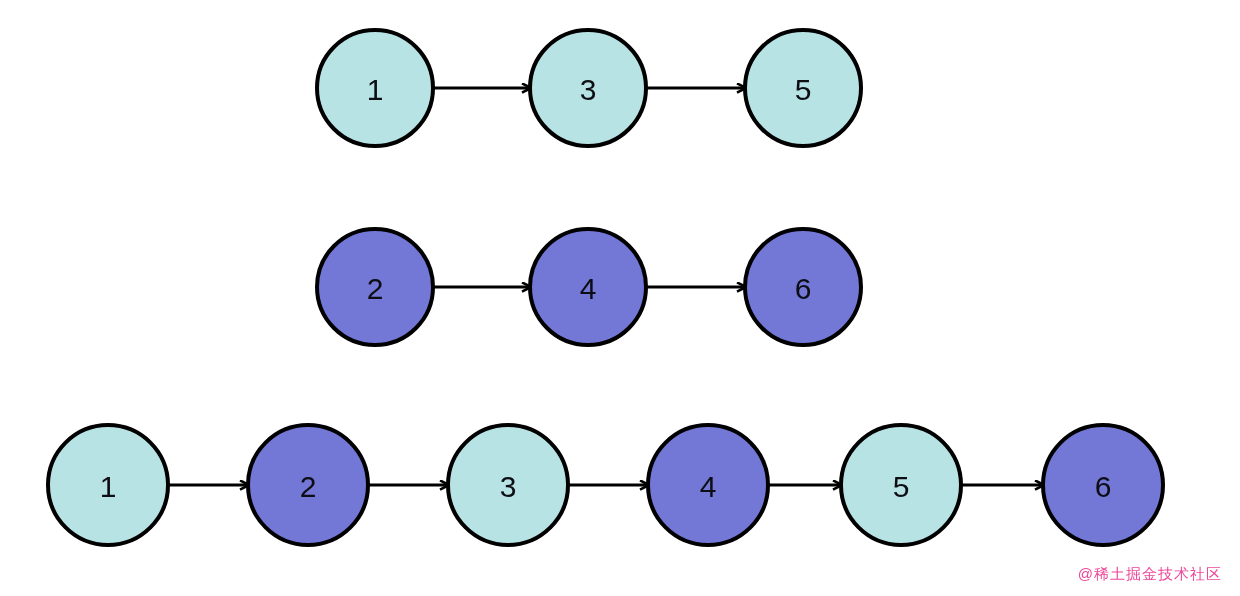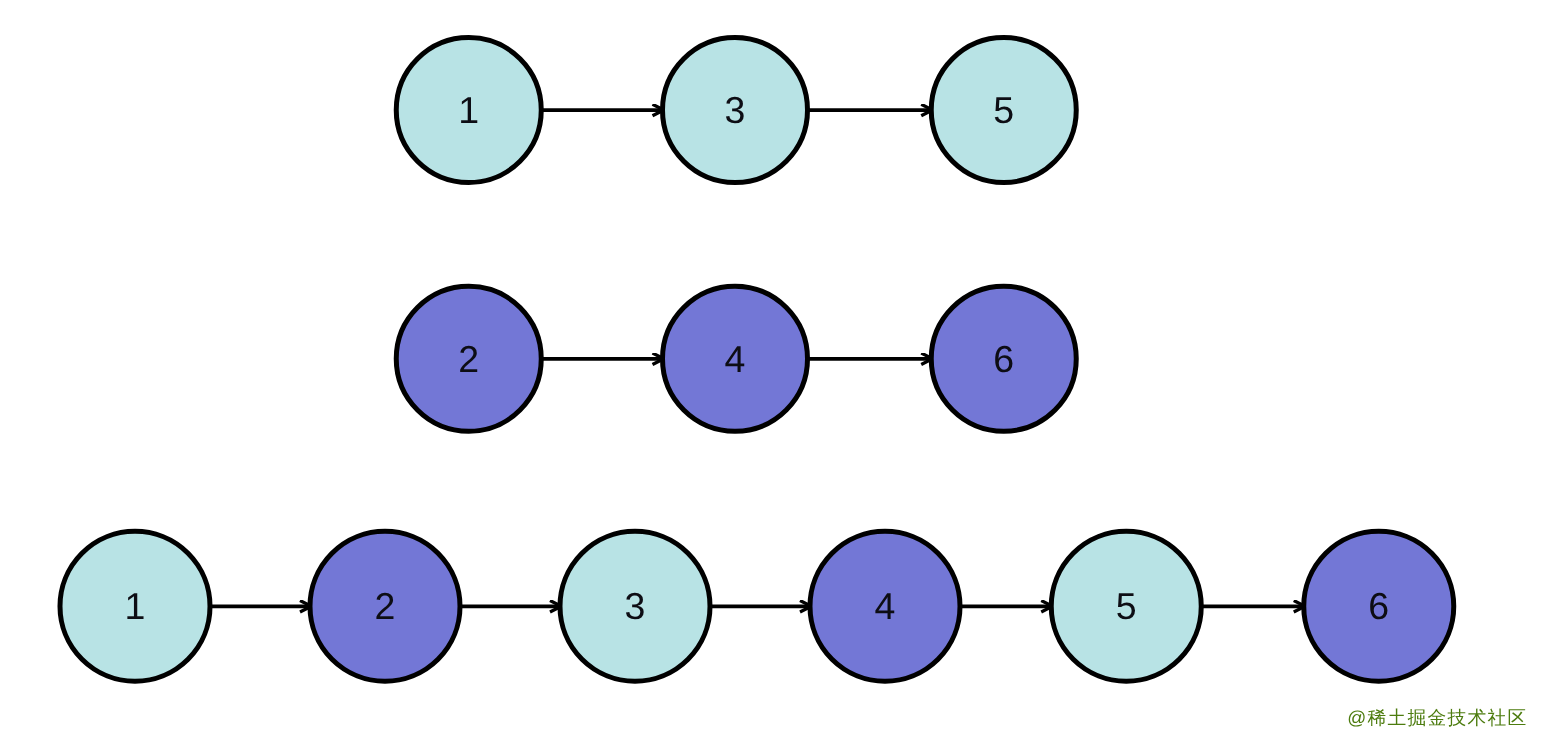--- a/index.html
+++ b/index.html
@@ -28,21 +28,21 @@
     dominant-baseline: central;
     user-select: none;
   }
   .watermark {
     position: absolute;
     right: 18px;
     bottom: 12px;
     font-family: "Liberation Sans", sans-serif;
     font-size: 15px;
     letter-spacing: 1px;
-    color: #4d7c0f;
+    color: #ec4899;
     white-space: nowrap;
     user-select: none;
   }
 </style>
 </head>
 <body>
 
 <svg id="canvas" viewBox="0 0 1240 596" xmlns="http://www.w3.org/2000/svg">
   <defs>
     <marker id="arrowhead" markerWidth="12" markerHeight="12" refX="9" refY="5" orient="auto" markerUnits="userSpaceOnUse">

